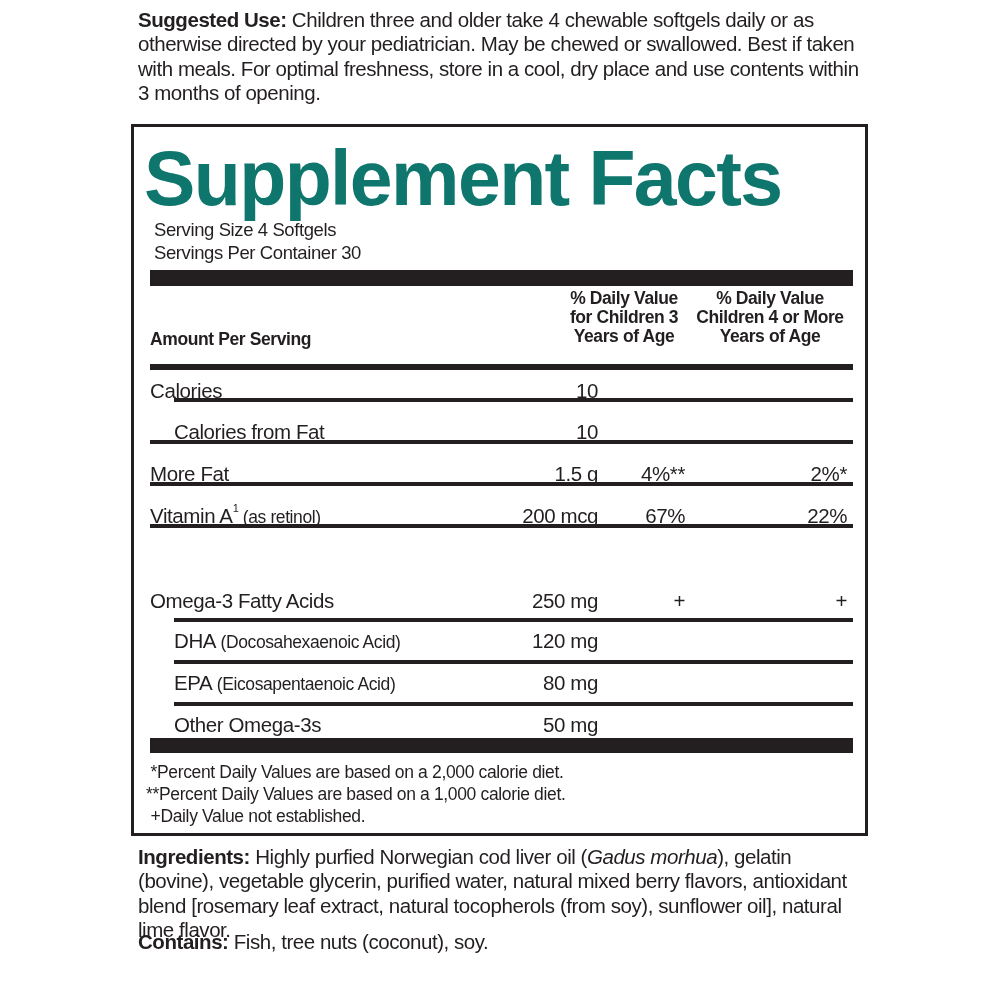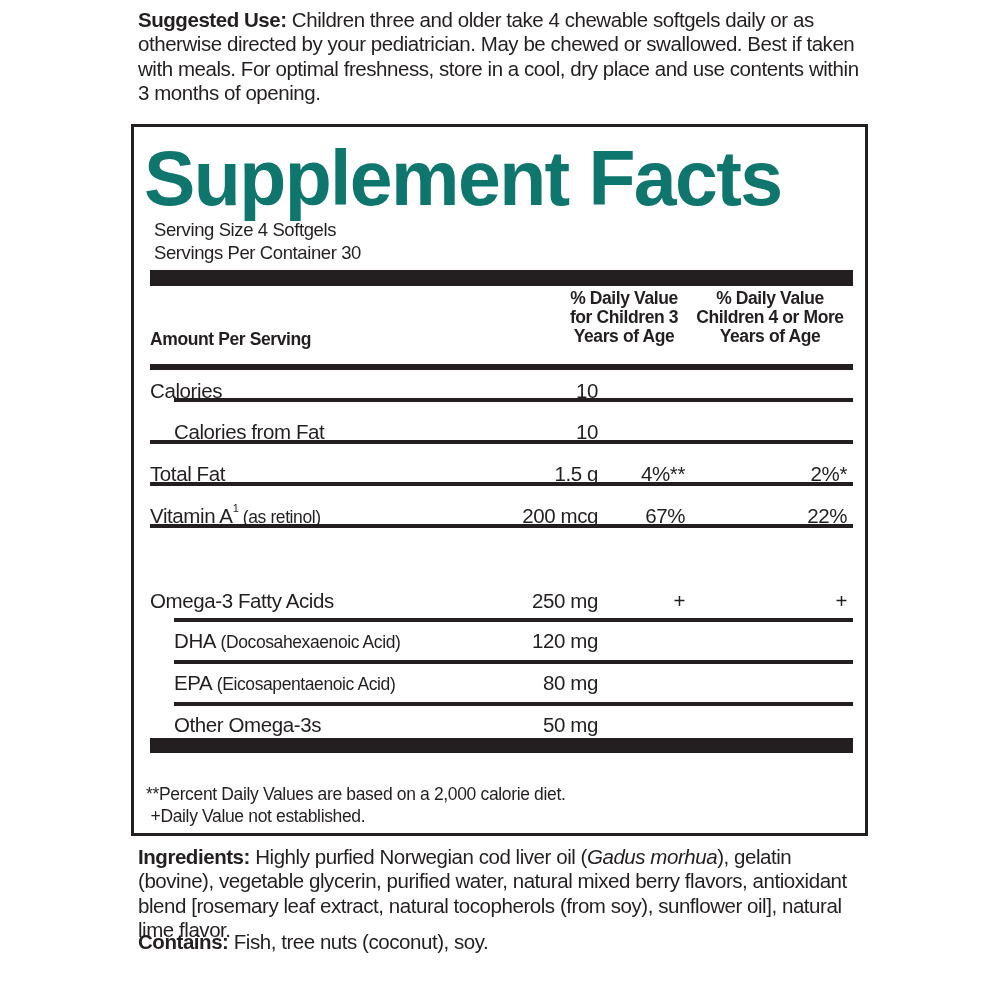--- a/index.html
+++ b/index.html
@@ -44,38 +44,39 @@
   <div class="hdr" style="left:16px;top:203px;text-align:left">Amount Per Serving</div>
   <div class="hdr" style="left:425px;top:162px;width:130px">% Daily Value for Children 3 Years of Age</div>
   <div class="hdr" style="left:555px;top:162px;width:162px">% Daily Value Children 4 or More Years of Age</div>
 
   <div class="bar" style="top:237px;height:6px"></div>
 
   <div id="rows"></div>
 
   <div class="bar" style="top:611px;height:15px"></div>
 
-  <div class="foot" style="top:657px">**Percent Daily Values are based on a 2,000 calorie diet.</div>
+  <div class="foot" style="top:635px">&nbsp;*Percent Daily Values are based on a 2,000 calorie diet.</div>
+  <div class="foot" style="top:657px">**Percent Daily Values are based on a 1,000 calorie diet.</div>
   <div class="foot" style="top:679px">&nbsp;+Daily Value not established.</div>
 <div class="row" style="top: 244px;">
       <span class="nm" style="left:0px"><span>Calories</span></span>
       <span class="amt">10</span>
       <span class="dv1"></span>
       <span class="dv2"></span>
     </div>
     <div class="rule" style="top: 271px; left: 40px; width: 679px;"></div>
     <div class="row" style="top: 285px;">
       <span class="nm" style="left:24px"><span>Calories from Fat</span></span>
       <span class="amt">10</span>
       <span class="dv1"></span>
       <span class="dv2"></span>
     </div>
     <div class="rule" style="top: 313px; left: 16px; width: 703px;"></div>
     <div class="row" style="top: 327px;">
-      <span class="nm" style="left:0px"><span>Total Fat</span></span>
+      <span class="nm" style="left:0px"><span>More Fat</span></span>
       <span class="amt">1.5 g</span>
       <span class="dv1">4%**</span>
       <span class="dv2">2%*</span>
     </div>
     <div class="rule" style="top: 355px; left: 16px; width: 703px;"></div>
     <div class="row" style="top: 369px;">
       <span class="nm" style="left:0px"><span>Vitamin A</span><sup>1</sup><small> (as retinol)</small></span>
       <span class="amt">200 mcg</span>
       <span class="dv1">67%</span>
       <span class="dv2">22%</span>

